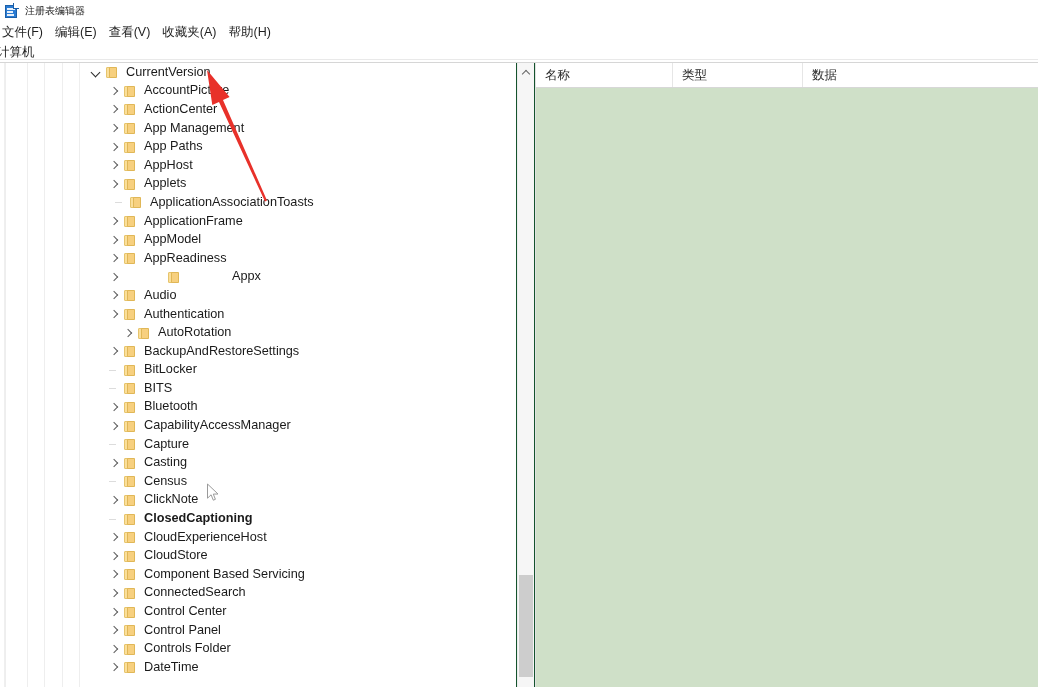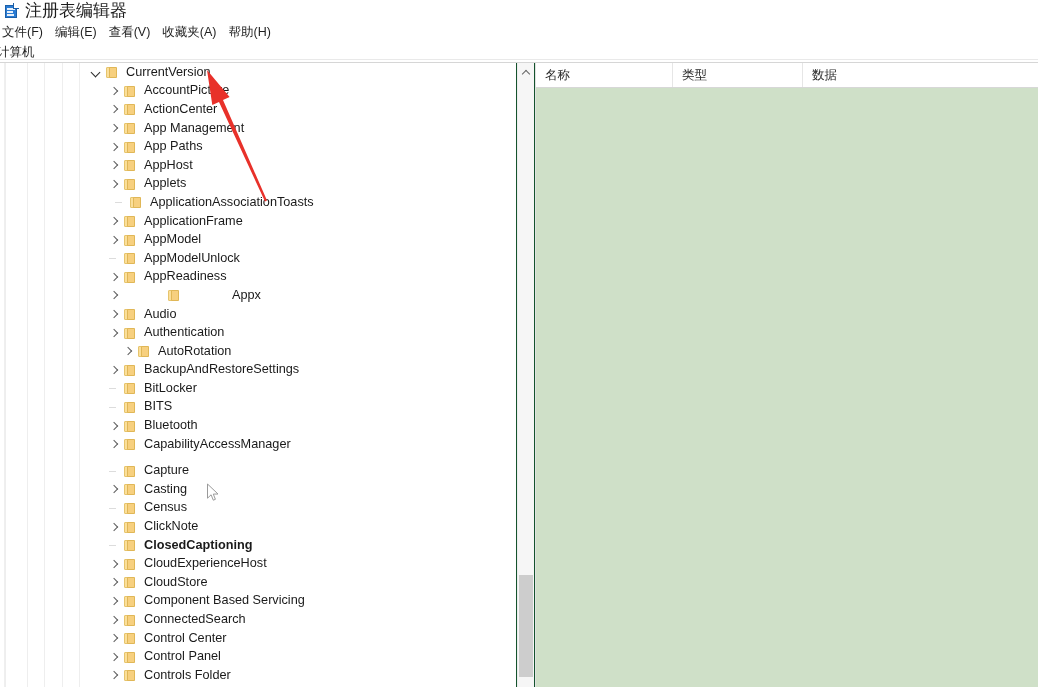--- a/index.html
+++ b/index.html
@@ -59,21 +59,21 @@
   .title-icon .ti-corner {
     position: absolute;
     left: 9px; top: 0px;
     width: 6px; height: 6px;
     background: #ffffff;
     border-left: 1px solid #1b5fa8;
     border-bottom: 1px solid #1b5fa8;
     box-sizing: border-box;
   }
   .title-text {
-    font-size: 17px;
+    font-size: 10px;
     color: #1c1c1c;
     line-height: 16px;
     white-space: nowrap;
   }
 
   
   .menubar {
     position: absolute;
     left: 0; top: 22px;
     width: 1038px;
@@ -461,108 +461,100 @@
           </div>
           <div class="tree-row" style="padding-left: 106px;">
             <span class="chev closed"></span>
             <span class="folder">
               <span class="fb"></span>
               <span class="ff"></span>
             </span>
             <span class="tree-label">AppModel</span>
           </div>
           <div class="tree-row" style="padding-left: 106px;">
+            <span class="chev closed"></span>
+            <span class="folder">
+              <span class="fb"></span>
+              <span class="ff"></span>
+            </span>
+            <span class="tree-label">AppReadiness</span>
+          </div>
+          <div class="tree-row" style="padding-left: 106px; gap: 44px;">
+            <span class="chev closed"></span>
+            <span class="folder">
+              <span class="fb"></span>
+              <span class="ff"></span>
+            </span>
+            <span class="tree-label">Appx</span>
+          </div>
+          <div class="tree-row" style="padding-left: 106px;">
+            <span class="chev closed"></span>
+            <span class="folder">
+              <span class="fb"></span>
+              <span class="ff"></span>
+            </span>
+            <span class="tree-label">Audio</span>
+          </div>
+          <div class="tree-row" style="padding-left: 106px;">
+            <span class="chev closed"></span>
+            <span class="folder">
+              <span class="fb"></span>
+              <span class="ff"></span>
+            </span>
+            <span class="tree-label">Authentication</span>
+          </div>
+          <div class="tree-row" style="padding-left: 120px;">
+            <span class="chev closed"></span>
+            <span class="folder">
+              <span class="fb"></span>
+              <span class="ff"></span>
+            </span>
+            <span class="tree-label">AutoRotation</span>
+          </div>
+          <div class="tree-row" style="padding-left: 106px;">
+            <span class="chev closed"></span>
+            <span class="folder">
+              <span class="fb"></span>
+              <span class="ff"></span>
+            </span>
+            <span class="tree-label">BackupAndRestoreSettings</span>
+          </div>
+          <div class="tree-row" style="padding-left: 106px;">
             <span class="chev leaf"></span>
             <span class="folder">
               <span class="fb"></span>
               <span class="ff"></span>
             </span>
-            <span class="tree-label">AppModelUnlock</span>
-          </div>
-          <div class="tree-row" style="padding-left: 106px;">
-            <span class="chev closed"></span>
-            <span class="folder">
-              <span class="fb"></span>
-              <span class="ff"></span>
-            </span>
-            <span class="tree-label">AppReadiness</span>
-          </div>
-          <div class="tree-row" style="padding-left: 106px; gap: 44px;">
-            <span class="chev closed"></span>
-            <span class="folder">
-              <span class="fb"></span>
-              <span class="ff"></span>
-            </span>
-            <span class="tree-label">Appx</span>
-          </div>
-          <div class="tree-row" style="padding-left: 106px;">
-            <span class="chev closed"></span>
-            <span class="folder">
-              <span class="fb"></span>
-              <span class="ff"></span>
-            </span>
-            <span class="tree-label">Audio</span>
-          </div>
-          <div class="tree-row" style="padding-left: 106px;">
-            <span class="chev closed"></span>
-            <span class="folder">
-              <span class="fb"></span>
-              <span class="ff"></span>
-            </span>
-            <span class="tree-label">Authentication</span>
-          </div>
-          <div class="tree-row" style="padding-left: 120px;">
-            <span class="chev closed"></span>
-            <span class="folder">
-              <span class="fb"></span>
-              <span class="ff"></span>
-            </span>
-            <span class="tree-label">AutoRotation</span>
-          </div>
-          <div class="tree-row" style="padding-left: 106px;">
-            <span class="chev closed"></span>
-            <span class="folder">
-              <span class="fb"></span>
-              <span class="ff"></span>
-            </span>
-            <span class="tree-label">BackupAndRestoreSettings</span>
+            <span class="tree-label">BitLocker</span>
           </div>
           <div class="tree-row" style="padding-left: 106px;">
             <span class="chev leaf"></span>
             <span class="folder">
               <span class="fb"></span>
               <span class="ff"></span>
             </span>
-            <span class="tree-label">BitLocker</span>
-          </div>
-          <div class="tree-row" style="padding-left: 106px;">
-            <span class="chev leaf"></span>
-            <span class="folder">
-              <span class="fb"></span>
-              <span class="ff"></span>
-            </span>
             <span class="tree-label">BITS</span>
           </div>
           <div class="tree-row" style="padding-left: 106px;">
             <span class="chev closed"></span>
             <span class="folder">
               <span class="fb"></span>
               <span class="ff"></span>
             </span>
             <span class="tree-label">Bluetooth</span>
           </div>
           <div class="tree-row" style="padding-left: 106px;">
             <span class="chev closed"></span>
             <span class="folder">
               <span class="fb"></span>
               <span class="ff"></span>
             </span>
             <span class="tree-label">CapabilityAccessManager</span>
           </div>
-          <div class="tree-row" style="padding-left: 106px; margin-top: 8px;">
+          <div class="tree-row" style="padding-left: 106px;">
             <span class="chev leaf"></span>
             <span class="folder">
               <span class="fb"></span>
               <span class="ff"></span>
             </span>
             <span class="tree-label">Capture</span>
           </div>
           <div class="tree-row" style="padding-left: 106px;">
             <span class="chev closed"></span>
             <span class="folder">

